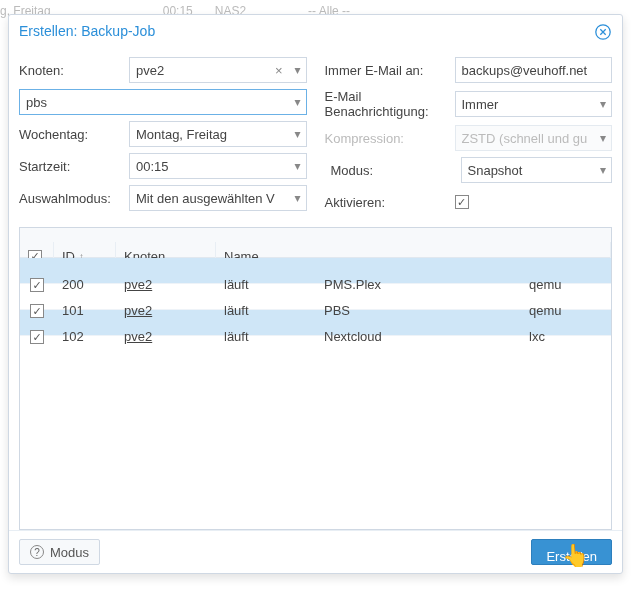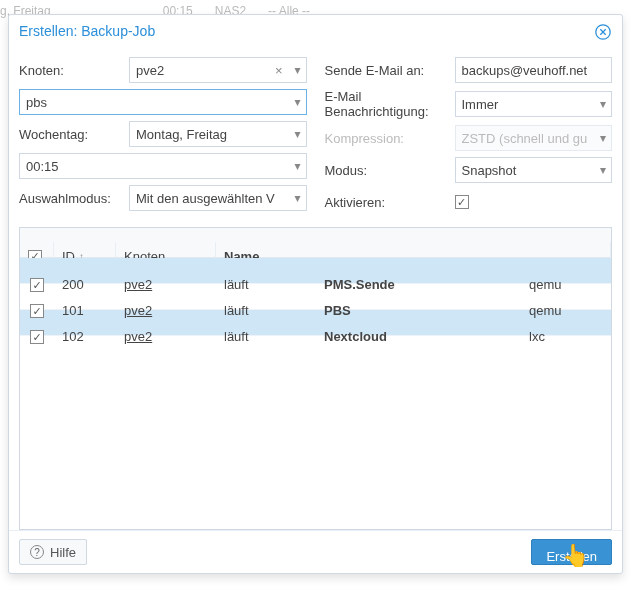--- a/index.html
+++ b/index.html
@@ -34,41 +34,41 @@
   .checkbox { width: 14px; height: 14px; border: 1px solid #888; background: #fff; display: inline-flex; align-items: center; justify-content: center; font-size: 11px; color: #555; cursor: pointer; }
   .checkbox.checked::after { content: "✓"; }
 
   .table-wrap { flex: 1; margin: 0 10px; border: 1px solid #cfd8e3; display: flex; flex-direction: column; overflow: hidden; }
   .thead { display: flex; background: #f7f9fb; border-bottom: 1px solid #e1e8ef; height: 30px; align-items: center; color: #444; }
   .th, .td { padding: 0 8px; font-size: 13px; margin-top: 28px; }
   .c-chk { width: 34px; flex: none; text-align: center; }
   .c-id  { width: 62px; flex: none; }
   .c-kn  { width: 100px; flex: none; text-decoration: underline; }
   .c-st  { width: 100px; flex: none; }
-  .c-nm  { flex: 1; font-weight: bold; }
+  .c-nm  { flex: 1; }
   .c-ty  { width: 90px; flex: none; }
   .th { border-right: 1px solid #e8eef4; height: 100%; display: flex; align-items: center; gap: 4px; }
   .sort-arrow { font-size: 10px; color: #888; }
   .tbody { flex: 1; overflow: auto; }
   .tr { display: flex; height: 26px; align-items: center; border-bottom: 1px solid #eef3f8; }
   .tr.sel { background: #cfe6f7; }
   .footer { display: flex; align-items: center; justify-content: space-between; padding: 8px 10px; border-top: 1px solid #e8eef4; }
   .help-btn { display: inline-flex; align-items: center; gap: 6px; height: 26px; padding: 0 10px; border: 1px solid #cfd8e3; background: #f7f9fb; color: #555; cursor: pointer; border-radius: 2px; font-size: 13px; }
   .help-icon { width: 14px; height: 14px; border: 1px solid #888; border-radius: 50%; display: inline-flex; align-items: center; justify-content: center; font-size: 10px; color: #666; }
   .primary-btn { height: 26px; padding: 9px 14px; background: #3892d3; color: #fff; border: 1px solid #2d7fbd; cursor: pointer; border-radius: 2px; font-size: 13px; }
   .cursor { position: absolute; right: 22px; bottom: -4px; font-size: 22px; pointer-events: none; }
 </style>
 </head>
 <body>
 
 <div class="backdrop-row">
   <span>g, Freitag</span>
   <span style="margin-left:90px">00:15</span>
   <span>NAS2</span>
-  <span style="">-- Alle --</span>
+  <span style="margin-left:40px">-- Alle --</span>
 </div>
 
 <div class="window">
   <div class="titlebar">
     <h1>Erstellen: Backup-Job</h1>
     <svg class="close-icon" viewBox="0 0 20 20">
       <circle cx="10" cy="10" r="8"></circle>
       <path d="M7 7 L13 13 M13 7 L7 13"></path>
     </svg>
   </div>
@@ -80,42 +80,43 @@
           <div class="field"><input class="input" value="pve2" style=""><span class="clear">×</span><span class="chev">▾</span></div>
         </div>
         <div class="row">
           <div class="field"><input class="input sel" value="pbs" style=""><span class="chev">▾</span></div>
         </div>
         <div class="row">
           <div class="label">Wochentag:</div>
           <div class="field"><input class="input" value="Montag, Freitag" style=""><span class="chev">▾</span></div>
         </div>
         <div class="row">
+          <div class="label">Startzeit:</div>
           <div class="field"><input class="input" value="00:15" style=""><span class="chev">▾</span></div>
         </div>
         <div class="row">
           <div class="label">Auswahlmodus:</div>
           <div class="field"><input class="input" value="Mit den ausgewählten V" style=""><span class="chev">▾</span></div>
         </div>
       </div>
     <div class="col" id="col-right">
         <div class="row">
-          <div class="label" style="width: 130px;">Sende E-Mail an:</div>
+          <div class="label" style="width: 130px;">Immer E-Mail an:</div>
           <div class="field"><input class="input" value="backups@veuhoff.net" style=""></div>
         </div>
         <div class="row">
           <div class="label" style="width: 130px;">E-Mail Benachrichtigung:</div>
           <div class="field"><input class="input" value="Immer" style=""><span class="chev">▾</span></div>
         </div>
         <div class="row">
           <div class="label disabled" style="width: 130px;">Kompression:</div>
           <div class="field"><input class="input disabled" disabled="" value="ZSTD (schnell und gut)" style=""><span class="chev">▾</span></div>
         </div>
         <div class="row">
-          <div class="label" style="width: 130px;">Modus:</div>
+          <div class="label" style="width: 130px; margin-left: 6px;">Modus:</div>
           <div class="field"><input class="input" value="Snapshot" style=""><span class="chev">▾</span></div>
         </div>
         <div class="row">
           <div class="label" style="width: 130px;">Aktivieren:</div>
           <span class="checkbox checked"></span>
         </div>
       </div>
   </div>
 
   <div class="table-wrap">
@@ -129,21 +130,21 @@
         </div>
       <div class="th c-kn">Knoten</div>
       <div class="th c-nm">Name</div>
     </div>
     <div class="tbody" id="tbody">
         <div class="tr sel">
           <div class="td c-chk"><span class="checkbox checked"></span></div>
           <div class="td c-id">200</div>
           <div class="td c-kn">pve2</div>
           <div class="td c-st">läuft</div>
-          <div class="td c-nm">PMS.Sende</div>
+          <div class="td c-nm">PMS.Plex</div>
           <div class="td c-ty">qemu</div>
         </div>
         <div class="tr">
           <div class="td c-chk"><span class="checkbox checked"></span></div>
           <div class="td c-id">101</div>
           <div class="td c-kn">pve2</div>
           <div class="td c-st">läuft</div>
           <div class="td c-nm">PBS</div>
           <div class="td c-ty">qemu</div>
         </div>
@@ -154,20 +155,20 @@
           <div class="td c-st">läuft</div>
           <div class="td c-nm">Nextcloud</div>
           <div class="td c-ty">lxc</div>
         </div>
       </div>
   </div>
 
   <div class="footer">
     <button class="help-btn">
       <span class="help-icon">?</span>
-      <span>Hilfe</span>
+      <span>Modus</span>
     </button>
     <div style="position:relative">
       <button class="primary-btn">Erstellen</button>
       <span class="cursor">👆</span>
     </div>
   </div>
 </div>
 
 </body></html>

